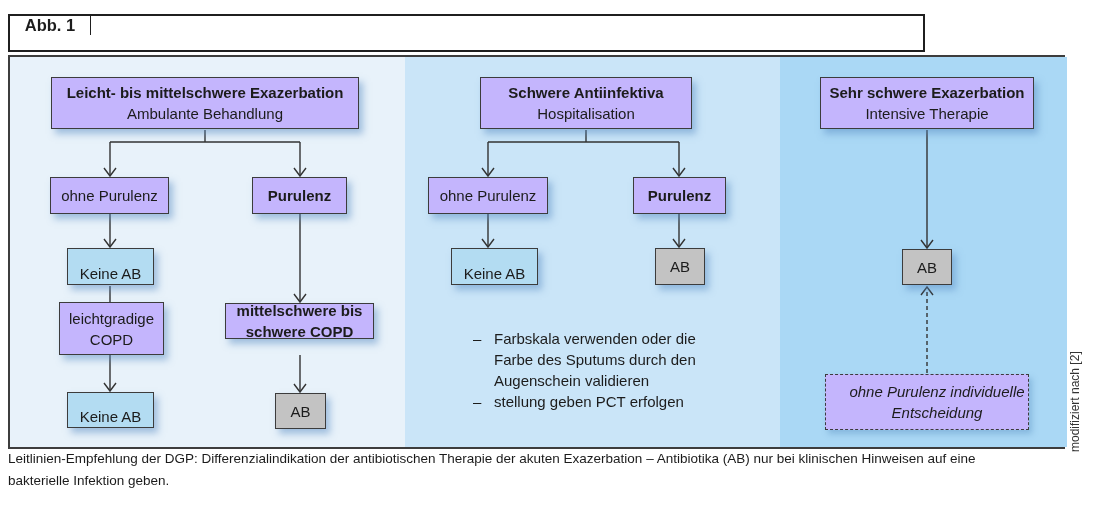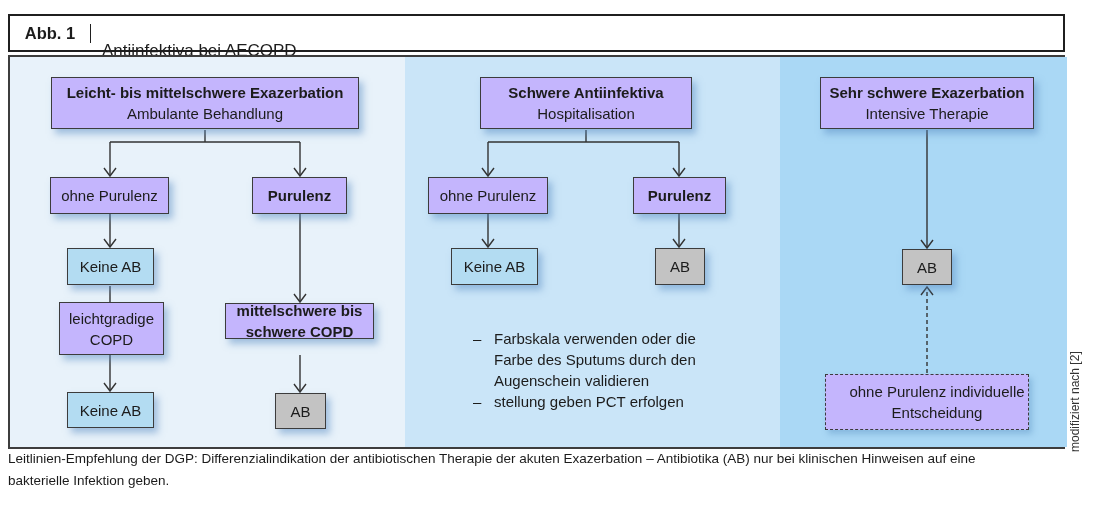--- a/index.html
+++ b/index.html
@@ -2,22 +2,22 @@
 <html><head>
 <meta charset="utf-8">
 <style>
   html,body{margin:0;padding:0;background:#ffffff;}
   .stage{
     position:relative;width:1100px;height:509px;background:#ffffff;
     font-family:"Liberation Sans",sans-serif;color:#1c1c1c;overflow:hidden;
   }
   
   .hdr{
-    position:absolute;left:8px;top:14px;width:1057px;height:38px;
-    border:2px solid #1f1f1f;box-sizing:border-box;display:flex;align-items:center;background:#fff;
+    position:absolute;left:8px;top:14px;width:917px;height:38px;
+    border:2px solid #1f1f1f;box-sizing:border-box;display:flex;align-items:flex-start;background:#fff;
   }
   .hdr-label{
     width:80px;border-right:1.5px solid #1f1f1f;display:flex;align-items:center;justify-content:center;
     font-weight:bold;font-size:16.5px;
   }
   .hdr-title{display:flex;align-items:center;padding-left:11px;font-size:17px;margin-top:36px;}
   
   .main{
     position:absolute;left:8px;top:55px;width:1057px;height:394px;
     border:2px solid #3d3d3d;box-sizing:border-box;background:#e8f2fa;
@@ -28,24 +28,24 @@
   .p-right{left:770px;width:287px;background:#aad8f5;}
   .wires{position:absolute;left:0;top:0;width:1057px;height:394px;}
   
   .node{
     position:absolute;box-sizing:border-box;background:#c4b5fd;border:1.5px solid #3c3c3c;
     display:flex;flex-direction:column;align-items:center;justify-content:center;
     font-size:15px;line-height:21px;text-align:center;
     box-shadow:4px 5px 7px rgba(88,140,195,0.5);
   }
   .node .b{font-weight:bold;}
-  .node.blue{background:#b3dcf2;}
+  .node.blue{background:#b3dcf2;justify-content:flex-end;}
   .node.gray{background:#c3c3c3;}
   .node.dashed{
-    border:1.5px dashed #3c3c3c;
+    border:1.5px dashed #3c3c3c;font-style:italic;
     box-shadow:3px 4px 6px rgba(70,125,180,0.35);
     padding-left:20px;
   }
   
   .notes{position:absolute;left:463px;top:271px;width:270px;font-size:15px;line-height:21px;color:#1c1c1c;}
   .note{display:flex;}
   .nd{width:21px;flex:0 0 21px;}
   .nline{display:block;}
   
   .side{

